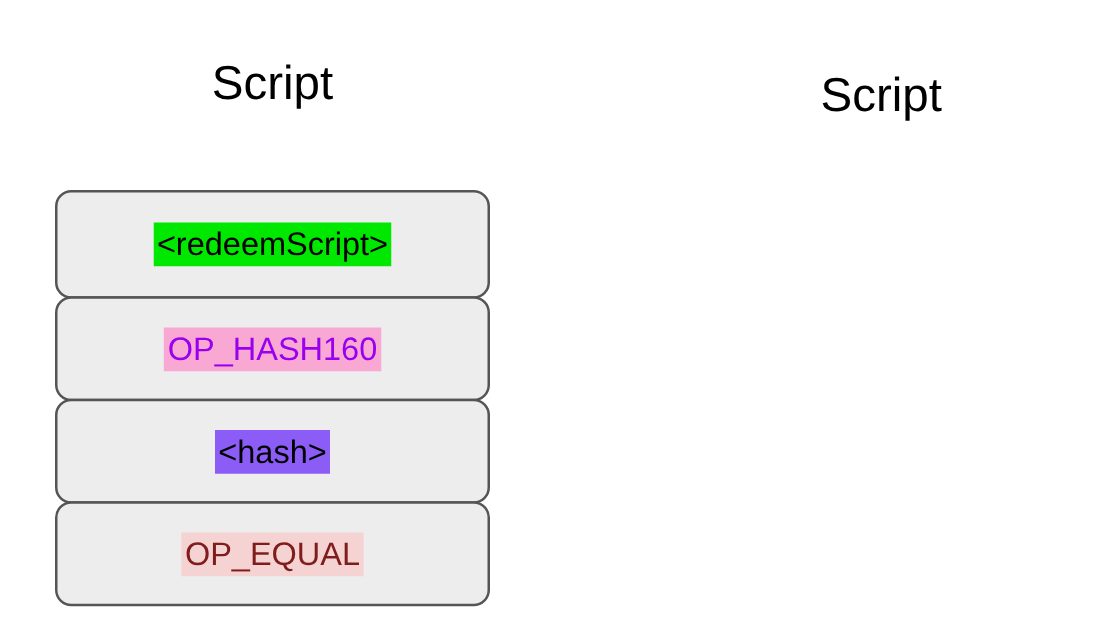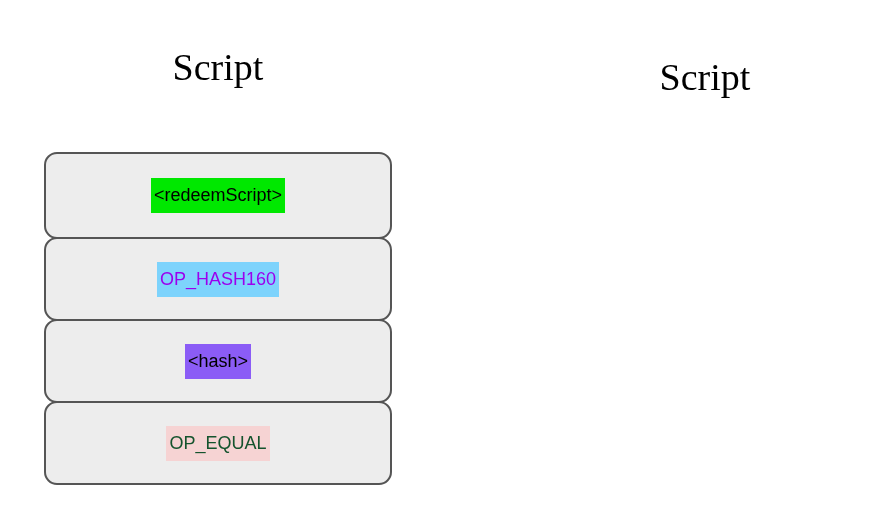--- a/index.html
+++ b/index.html
@@ -25,21 +25,21 @@
   
   .col-title {
     position: absolute;
     font-size: 38px;
     line-height: 38px;
     color: #000000;
     font-weight: normal;
     white-space: nowrap;
     text-align: right;
     transform: translateX(-50%);
-    font-family: Liberation Serif, serif;
+    font-family: Liberation Sans, sans-serif;
   }
   #script-title { left: 218px; top: 48px; }
   #stack-title  { left: 705px; top: 58px; }
 
   
   #script-column {
     position: absolute;
     left: 44px;
     top: 152px;
     width: 348px;
@@ -57,33 +57,33 @@
     justify-content: center;
   }
   .script-row + .script-row {
     margin-top: -2px;   
   }
   .row-h-87 { height: 87px; }
   .row-h-84 { height: 84px; }
 
   .opcode {
     display: inline-block;
-    font-size: 18px;
+    font-size: 26px;
     line-height: 35px;
     padding: 0 3px;
     white-space: nowrap;
     font-family: "Liberation Sans", sans-serif;
     letter-spacing: 0px;
   }
 
   
   .hl-green    { background: #00e800; color: #000000; }
-  .hl-lavender { background: #7dd3fc; color: #9b00ee; }
+  .hl-lavender { background: #f9a8d4; color: #9b00ee; }
   .hl-orange   { background: #8b5cf6; color: #000000; }
-  .hl-pink     { background: #f6d3d3; color: #14532d; }
+  .hl-pink     { background: #f6d3d3; color: #7f1d1d; }
 
   
   #stack-column {
     position: absolute;
     left: 540px;
     top: 152px;
     width: 330px;
     height: 340px;
   }
 </style>

